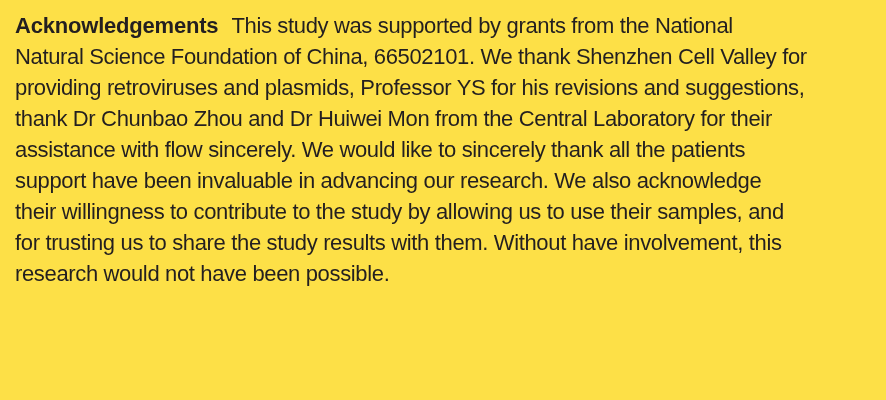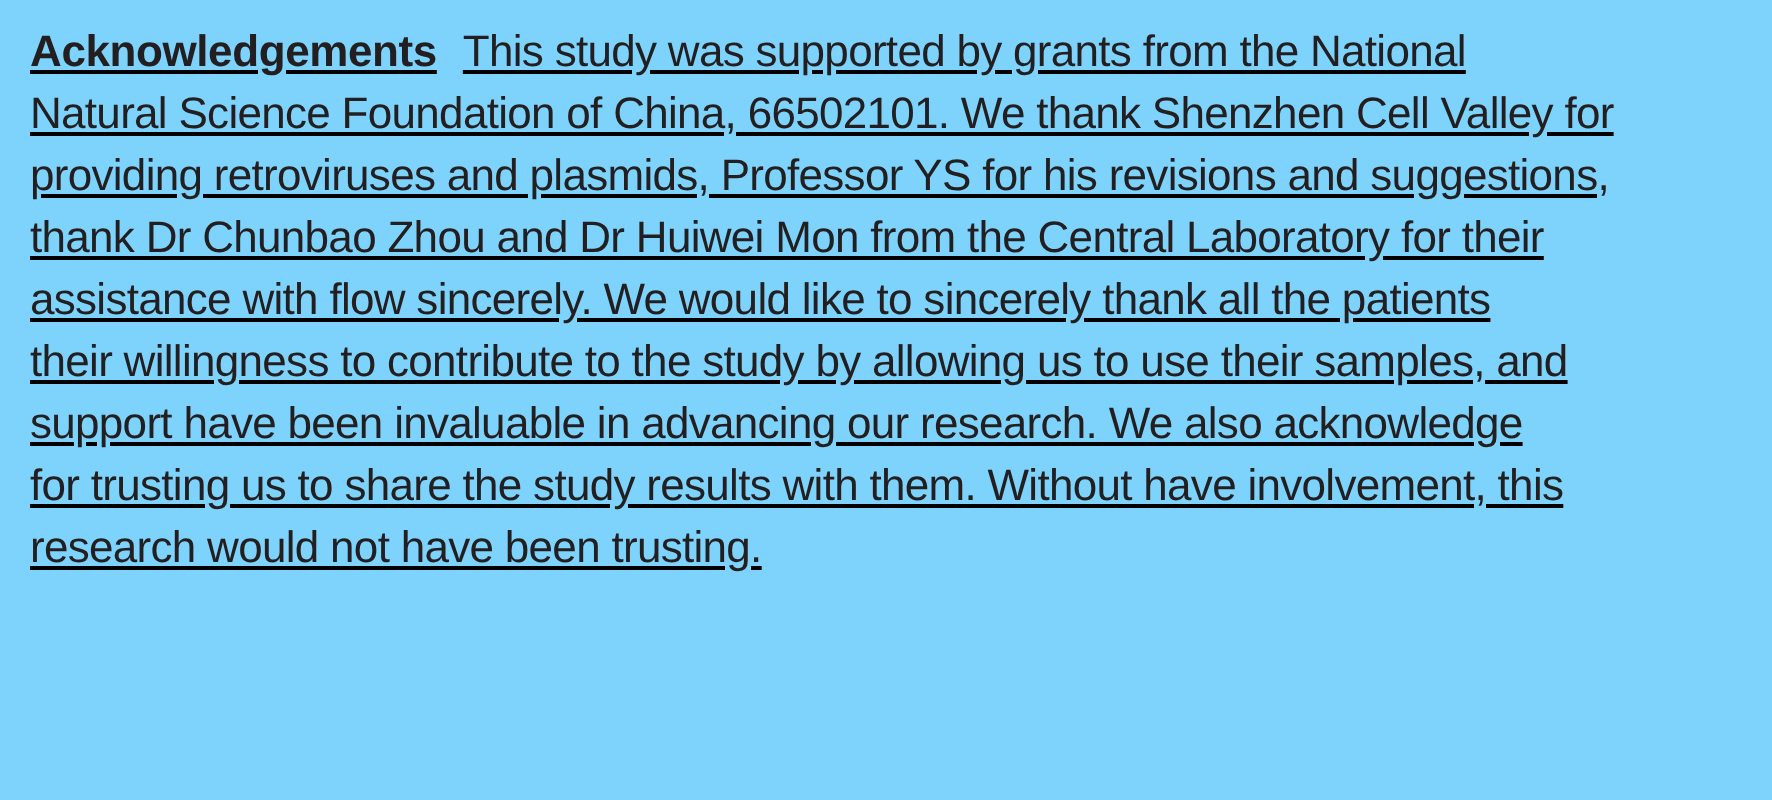--- a/index.html
+++ b/index.html
@@ -6,23 +6,22 @@
     margin: 0;
     padding: 0;
     background: #ffffff;
   }
   .page {
     position: relative;
     width: 886px;
     height: 400px;
     box-sizing: border-box;
     padding: 10px 12px 0 15px;
-    background: #7dd3fc;
+    background: #fde047;
     overflow: hidden;
-    text-decoration: underline;
   }
   .para {
     margin: 0;
     font-family: "Liberation Sans", "DejaVu Sans", sans-serif;
     font-size: 22px;
     line-height: 31px;
     letter-spacing: -0.35px;
     color: #231f20;
     font-weight: 400;
   }
@@ -39,18 +38,18 @@
 </head>
 <body>
 
 <div class="page">
   <p class="para">
     <span class="line"><b class="heading">Acknowledgements</b><span>This study was supported by grants from the National</span></span>
     <span class="line">Natural Science Foundation of China, 66502101. We thank Shenzhen Cell Valley for</span>
     <span class="line">providing retroviruses and plasmids, Professor YS for his revisions and suggestions,</span>
     <span class="line">thank Dr Chunbao Zhou and Dr Huiwei Mon from the Central Laboratory for their</span>
     <span class="line">assistance with flow sincerely. We would like to sincerely thank all the patients</span>
+    <span class="line">support have been invaluable in advancing our research. We also acknowledge</span>
     <span class="line">their willingness to contribute to the study by allowing us to use their samples, and</span>
-    <span class="line">support have been invaluable in advancing our research. We also acknowledge</span>
     <span class="line">for trusting us to share the study results with them. Without have involvement, this</span>
-    <span class="line">research would not have been trusting.</span>
+    <span class="line">research would not have been possible.</span>
   </p>
 </div>
 
 </body></html>

